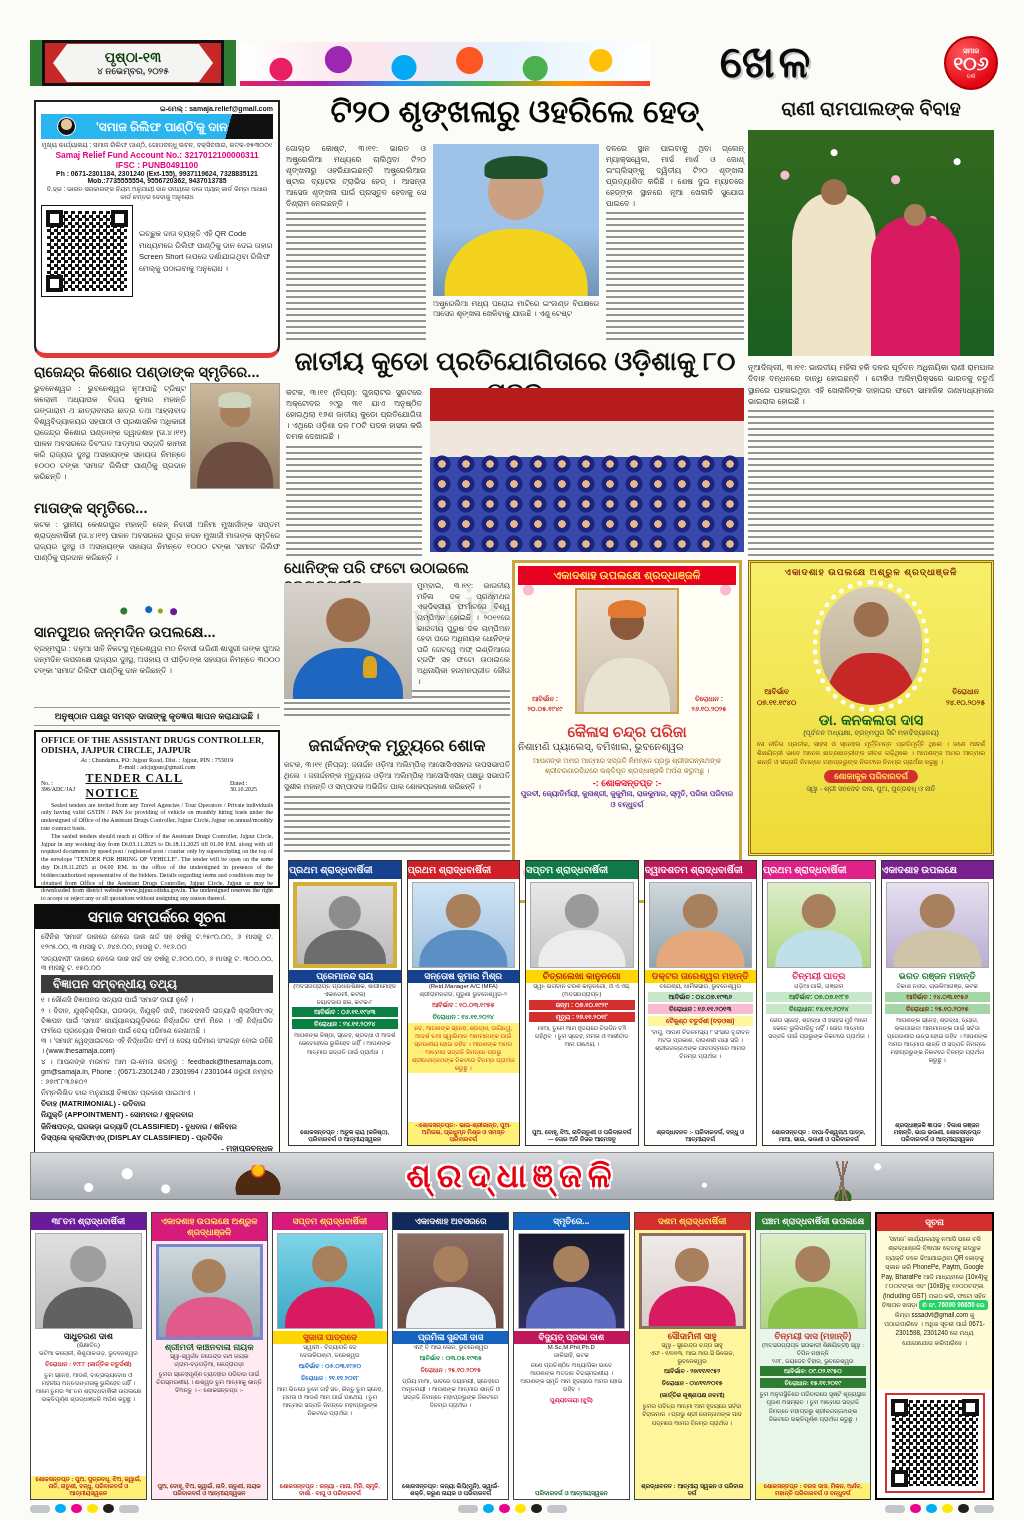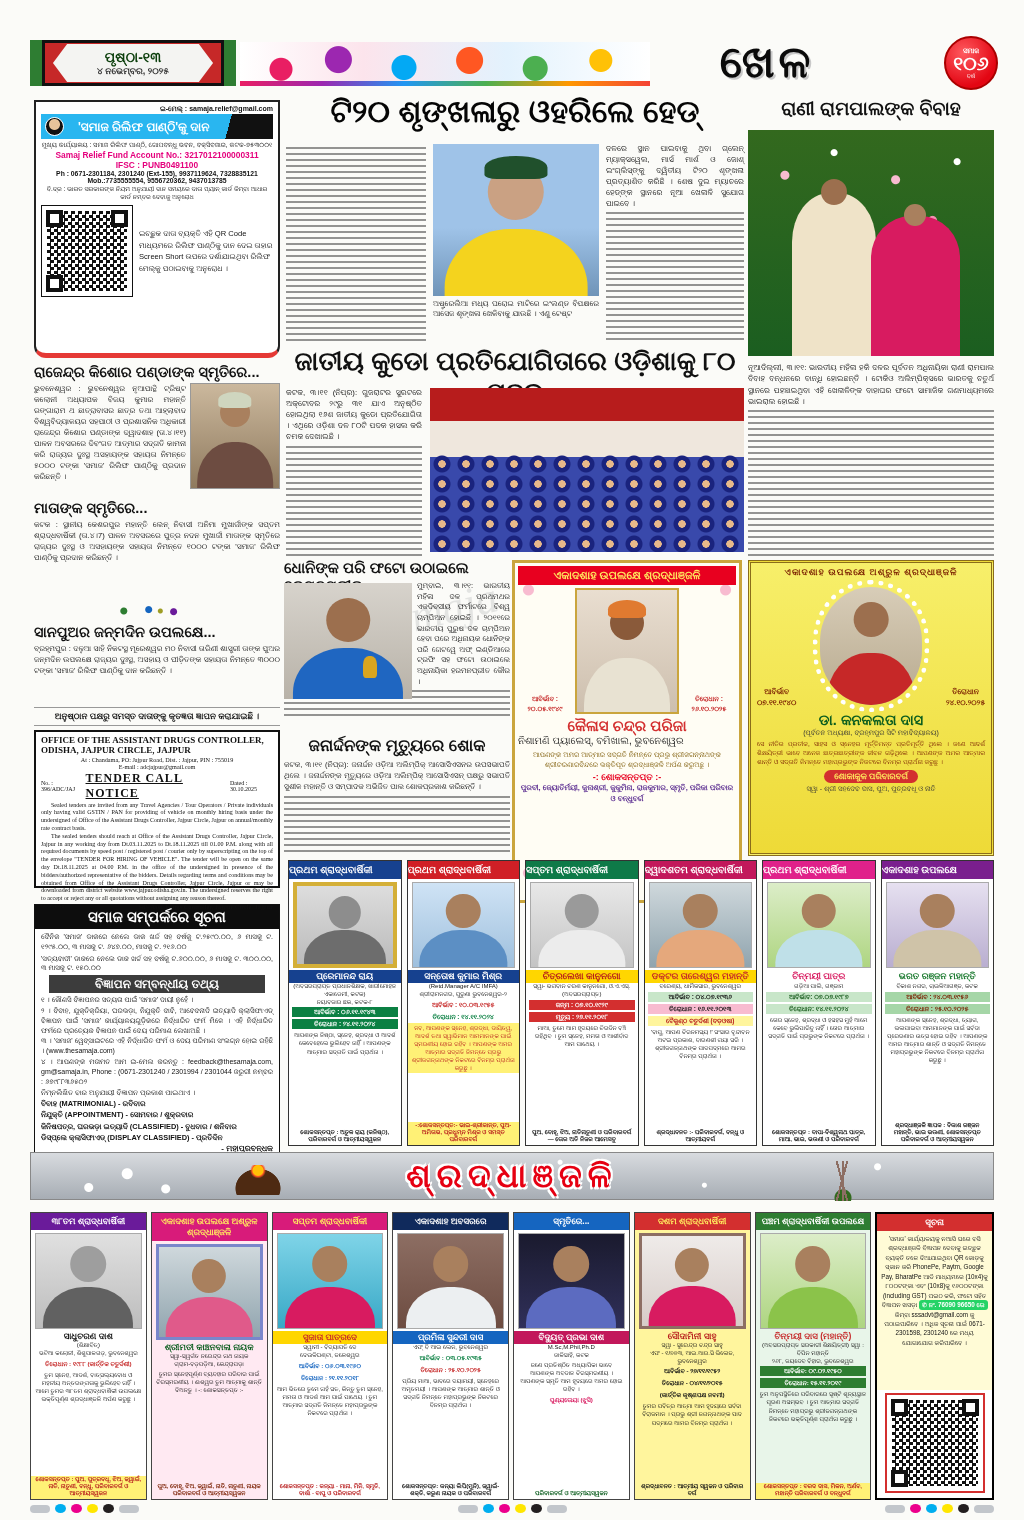--- a/index.html
+++ b/index.html
@@ -25,21 +25,21 @@
 .masthead{left:652px;top:34px;width:230px;height:56px;font-size:44px;font-weight:900;text-align:center;color:#0a0a0a;text-shadow:2px 2px 0 #c9c9c9;letter-spacing:4px;line-height:56px}
 .logo{left:944px;top:36px;width:54px;height:54px;border-radius:50%;background:radial-gradient(circle at 35% 30%,#ff5a5f,#e30613 70%);color:#fff;display:flex;flex-direction:column;align-items:center;justify-content:center;border:2px solid #a00}
 .logo-top{font-size:7px;font-weight:700}
 .logo-num{font-size:19px;font-weight:900;line-height:18px}
 .logo-sub{font-size:6px}
 .wm{left:290px;top:590px;width:260px;font-size:44px;color:#7a7f85;opacity:.18;transform:rotate(-14deg);font-family:"Liberation Serif",serif;font-style:italic;pointer-events:none}
 
 .leftcol{left:34px;top:100px;width:246px}
 .relief{border:2px solid #222;border-bottom:5px solid #e53935;border-radius:0 0 12px 12px;height:258px;padding:3px 5px;background:#fff}
 .r-email{font-size:7px;font-weight:700;text-align:right}
-.r-bar{height:25px;background:linear-gradient(105deg,#29b6f0 80%,#111 80%);display:flex;align-items:center;gap:14px;padding:0 4px;margin:1px 0 2px}
+.r-bar{height:25px;background:linear-gradient(105deg,#29b6f0 80%,#111 80%);display:flex;align-items:center;gap:20px;padding:0 16px;margin:1px 0 2px}
 .r-ava{width:19px;height:19px;border-radius:50%;background:radial-gradient(circle at 50% 38%,#e8c49a 0 5px,#111 6px);border:1.5px solid #fff;flex:none}
 .r-title{color:#fff;font-size:12px;font-weight:800}
 .r-office{font-size:6.6px;text-align:center;line-height:1.35}
 .r-acct,.r-ifsc{font-size:8.4px;font-weight:800;color:#e5007d;text-align:center}
 .r-ph,.r-mob{font-size:6.8px;font-weight:700;text-align:center}
 .r-note{font-size:6.3px;text-align:center;line-height:1.3;margin-top:1px}
 .r-qrrow{display:flex;gap:6px;margin-top:4px;align-items:center}
 .qr{background:#fff;border:1.5px solid #111;position:relative;width:92px;height:92px;flex:none}
 .qr .px{position:absolute;inset:5px;background:repeating-conic-gradient(#111 0% 25%,#fff 0% 50%) 0 0/7px 7px}
 .qr .fq{position:absolute;width:17px;height:17px;border:4px solid #111;background:#fff;z-index:1}
@@ -64,21 +64,21 @@
 .t-row{display:flex;justify-content:space-between;align-items:center;margin:1px 0}
 .t-no,.t-dated{font-size:6px}
 .t-title{font-size:12px;font-weight:800;text-decoration:underline;letter-spacing:1px}
 .t-p{font-size:6px;line-height:1.3;text-align:justify;text-indent:10px}
 .t-sign{font-size:6.4px;font-weight:800;text-align:right}
 .t-code{font-size:5.5px;margin-top:-7px}
 .infobox{border:1.5px solid #111;margin-top:16px;height:258px;background:#fff}
 .i-h{background:#0d0d0d;color:#fff;font-size:15px;font-weight:800;text-align:center;padding:3px 0}
 .i-wrap{padding:3px 6px}
 .i-b{font-size:7px;line-height:1.4;text-align:justify;margin-bottom:2px}
-.i-sub{background:#3c3c3c;color:#fff;font-size:12px;font-weight:800;text-align:center;padding:2px 0;margin:2px 8px}
+.i-sub{background:#3c3c3c;color:#fff;font-size:12px;font-weight:800;padding:2px 12px;margin:2px 0}
 .i-n{font-size:7px;line-height:1.4;text-align:justify;margin-bottom:1px}
 .i-pre{font-size:7.2px;margin:2px 0 1px}
 .i-l{font-size:7.4px;font-weight:700;line-height:1.5}
 .i-sign{font-size:8px;font-weight:800;text-align:right;margin-top:1px}
 
 .hl1{left:286px;top:94px;width:458px;font-size:31px;font-weight:900;text-align:center;color:#050505}
 .art-head{left:286px;top:144px;width:458px;height:198px;display:grid;grid-template-columns:140px 166px 1fr;gap:7px}
 .acol{display:flex;flex-direction:column;font-size:7.8px;line-height:1.4}
 .acol .greek{flex:1;margin-top:3px}
 .fig-head{width:166px;height:152px;--pbg:linear-gradient}
@@ -117,21 +117,21 @@
 
 .kailash{left:512px;top:560px;width:230px;height:343px;border:3px solid #caa53d;background:
  radial-gradient(circle at 6% 8%,#f8bbd0 0 5px,transparent 6px),
  radial-gradient(circle at 94% 8%,#f8bbd0 0 5px,transparent 6px),
  radial-gradient(circle at 6% 92%,#f8bbd0 0 5px,transparent 6px),
  radial-gradient(circle at 94% 92%,#f8bbd0 0 5px,transparent 6px),#fffdf4;display:flex;flex-direction:column;padding:3px}
 .k-h{background:#e8001f;color:#ffe95e;font-size:11px;font-weight:800;text-align:center;padding:3px 0}
 .k-mid{display:flex;justify-content:space-between;align-items:flex-end;margin-top:3px}
 .k-date{font-size:6.6px;font-weight:700;color:#c62828;width:54px;text-align:center;line-height:1.5}
 .k-photo{width:104px;height:126px;border:2px solid #caa53d;--pbg:linear-gradient(#e9ded0,#cdbfae);--skin:#8a5a3a;--cloth:#e8e2d2;--capc:#e07a30}
-.k-name{font-size:15px;font-weight:900;color:#d32f2f;text-align:center;margin-top:3px}
+.k-name{font-size:15px;font-weight:900;color:#d32f2f;text-align:center;margin-top:9px}
 .k-addr{font-size:10px;text-align:left;color:#222}
 .k-msg{font-size:7px;line-height:1.45;text-align:center;color:#7b5800;margin-top:3px}
 .k-ml{font-size:9px;font-weight:800;color:#e8001f;text-align:center;margin-top:2px}
 .k-mourn{font-size:7.4px;font-weight:700;color:#5b2d90;text-align:center;line-height:1.4}
 .kanak{left:748px;top:560px;width:246px;height:296px;border:3px double #8a6d1a;background:linear-gradient(#f7ef6a,#eeda37);display:flex;flex-direction:column;align-items:center;padding:4px 6px}
 .n-h{font-size:9px;font-weight:800;color:#7a1f00;text-align:center;letter-spacing:1px}
 .n-photoring{width:116px;height:132px;border-radius:50%/46%;border:5px dotted #fff;padding:2px;margin-top:2px;position:relative}
 .n-photo{width:100%;height:100%;border-radius:50%/46%;--pbg:linear-gradient(#d8cdb8,#b7a98e);--skin:#9c6f4e;--cloth:#c62828}
 .n-dates{width:100%;display:flex;justify-content:space-between;margin-top:-26px;position:relative;z-index:2}
 .n-date{font-size:7.4px;font-weight:800;color:#7a1f00;text-align:center;line-height:1.5}
@@ -298,21 +298,21 @@
       <div class="pic photo" style="--pbg:linear-gradient(#cbb89d,#8f7a5e);--capc:#cfd6bf;--cloth:#6d4c41">
           <div class="cap"></div>
           <div class="head"></div>
           <div class="torso"></div>
         </div>
       <div class="mem-body">ଭୁବନେଶ୍ୱର : ଭୁବନେଶ୍ୱର ନୃଆପାନ୍ଥି ଟ୍ରିଷ୍ଟ କଲୋନୀ ଅଧ୍ୟାପକ ବିଜୟ କୁମାର ମହାନ୍ତି ରଙ୍ଗାରାମ ଥ ଛାତ୍ରାବାସର ଛାତ୍ର ତଥା ଆହ୍ଲାବାଦ ବିଶ୍ୱବିଦ୍ୟାଳୟର ସହପାଠୀ ଓ ପ୍ରଶାସନିକ ଅଧିକାରୀ ରାଜେନ୍ଦ୍ର କିଶୋର ପଣ୍ଡାଙ୍କ ଦ୍ୱାଦଶାହ (ତା.୪।୧୧) ପାଳନ ଅବସରରେ ଦିବଂଗତ ଆତ୍ମାର ସଦ୍‌ଗତି କାମନା କରି ରାଜ୍ୟର ଦୁଃସ୍ଥ ଅସହାୟଙ୍କ ସହାୟତା ନିମନ୍ତେ ୫୦୦୦ ଟଙ୍କା 'ସମାଜ' ରିଲିଫ ପାଣ୍ଠିକୁ ପ୍ରଦାନ କରିଛନ୍ତି ।</div>
     </div>
 
     <div class="mem mem2">
       <div class="mem-title">ମାତାଙ୍କ ସ୍ମୃତିରେ...</div>
-      <div class="mem-body">କଟକ : ସ୍ଥାନୀୟ କେଶରପୁର ମହାନ୍ତି ଲେନ୍ ନିବାସୀ ଅନିମା ମୁଖାର୍ଜୀଙ୍କ ସପ୍ତମ ଶ୍ରାଦ୍ଧବାର୍ଷିକୀ (ତା.୪।7) ପାଳନ ଅବସରରେ ପୁତ୍ର ନଦନ ମୁଖାର୍ଜୀ ମାତାଙ୍କ ସ୍ମୃତିରେ ରାଜ୍ୟର ଦୁଃସ୍ଥ ଓ ଅସହାୟଙ୍କ ସହାୟତା ନିମନ୍ତେ ୧୦୦୦ ଟଙ୍କା 'ସମାଜ' ରିଲିଫ ପାଣ୍ଠିକୁ ପ୍ରଦାନ କରିଛନ୍ତି ।</div>
+      <div class="mem-body">କଟକ : ସ୍ଥାନୀୟ କେଶରପୁର ମହାନ୍ତି ଲେନ୍ ନିବାସୀ ଅନିମା ମୁଖାର୍ଜୀଙ୍କ ସପ୍ତମ ଶ୍ରାଦ୍ଧବାର୍ଷିକୀ (ତା.୪।୧୧) ପାଳନ ଅବସରରେ ପୁତ୍ର ନଦନ ମୁଖାର୍ଜୀ ମାତାଙ୍କ ସ୍ମୃତିରେ ରାଜ୍ୟର ଦୁଃସ୍ଥ ଓ ଅସହାୟଙ୍କ ସହାୟତା ନିମନ୍ତେ ୧୦୦୦ ଟଙ୍କା 'ସମାଜ' ରିଲିଫ ପାଣ୍ଠିକୁ ପ୍ରଦାନ କରିଛନ୍ତି ।</div>
     </div>
 
     <div class="divider"></div>
 
     <div class="mem mem3">
       <div class="mem-title">ସାନପୁଅର ଜନ୍ମଦିନ ଉପଲକ୍ଷେ...</div>
       <div class="mem-body">ବ୍ରହ୍ମପୁର : ଦଳୁଆ ସାହି ନିକଟସ୍ଥ ମୂରେଶ୍ୱର ମଠ ନିବାସୀ ତାରିଣୀ ଶାସ୍ତ୍ରୀ ତାଙ୍କ ପୁଅର ଜନ୍ମଦିନ ଉପଲକ୍ଷେ ରାଜ୍ୟର ଦୁଃସ୍ଥ, ଅସହାୟ ଓ ପୀଡ଼ିତଙ୍କ ସହାୟତା ନିମନ୍ତେ ୩୦୦୦ ଟଙ୍କା 'ସମାଜ' ରିଲିଫ ପାଣ୍ଠିକୁ ଦାନ କରିଛନ୍ତି ।</div>
     </div>
 
     <div class="memfoot">ଅନୁଷ୍ଠାନ ପକ୍ଷରୁ ସମସ୍ତ ଦାତାଙ୍କୁ କୃତଜ୍ଞତା ଜ୍ଞାପନ କରାଯାଇଛି ।</div>
@@ -348,20 +348,21 @@
         <div class="i-l">ଜିନିଷପତ୍ର, ଘରଭଡ଼ା ଇତ୍ୟାଦି (CLASSIFIED) - ବୁଧବାର / ଶନିବାର</div>
         <div class="i-l">ଡିସ୍‌ପ୍ଲେ କ୍ଲାସିଫାଏଡ୍ (DISPLAY CLASSIFIED) - ପ୍ରତିଦିନ</div>
         <div class="i-sign">- ମହାପ୍ରବନ୍ଧକ</div>
       </div>
     </div>
   </div>
 
   <div class="abs hl1">ଟି୨୦ ଶୃଙ୍ଖଳାରୁ ଓହରିଲେ ହେଡ୍</div>
   <div class="abs art-head">
     <div class="acol jus">
+        <div>ଗୋଲ୍ଡ କୋଷ୍ଟ, ୩।୧୧: ଭାରତ ଓ ଅଷ୍ଟ୍ରେଲିଆ ମଧ୍ୟରେ ଚାଲିଥିବା ଟି୨୦ ଶୃଙ୍ଖଳାରୁ ଓହରିଯାଇଛନ୍ତି ଅଷ୍ଟ୍ରେଲିଆର ଷ୍ଟାର ବ୍ୟାଟର ଟ୍ରାଭିସ ହେଡ୍ । ଆସନ୍ତା ଆସେଜ ଶୃଙ୍ଖଳା ପାଇଁ ପ୍ରସ୍ତୁତ ହେବାକୁ ସେ ବିଶ୍ରାମ ନେଇଛନ୍ତି ।</div>
         <div class="greek"></div>
       </div>
     <div>
       <div class="photo fig-head" style="--pbg:linear-gradient(#9fc3e8 55%,#6f94b8);--skin:#caa183;--capc:#20502c;--cloth:#f4d31e">
           <div class="cap"></div>
           <div class="head"></div>
           <div class="torso"></div>
         </div>
       <div class="cap-head">ଅଷ୍ଟ୍ରେଲିଆ ମଧ୍ୟ ଘରୋଇ ମାଟିରେ ଇଂଲଣ୍ଡ ବିପକ୍ଷରେ ଆସେଜ ଶୃଙ୍ଖଳା ଖେଳିବାକୁ ଯାଉଛି । ଏଣୁ ଟେଷ୍ଟ</div>
     </div>

